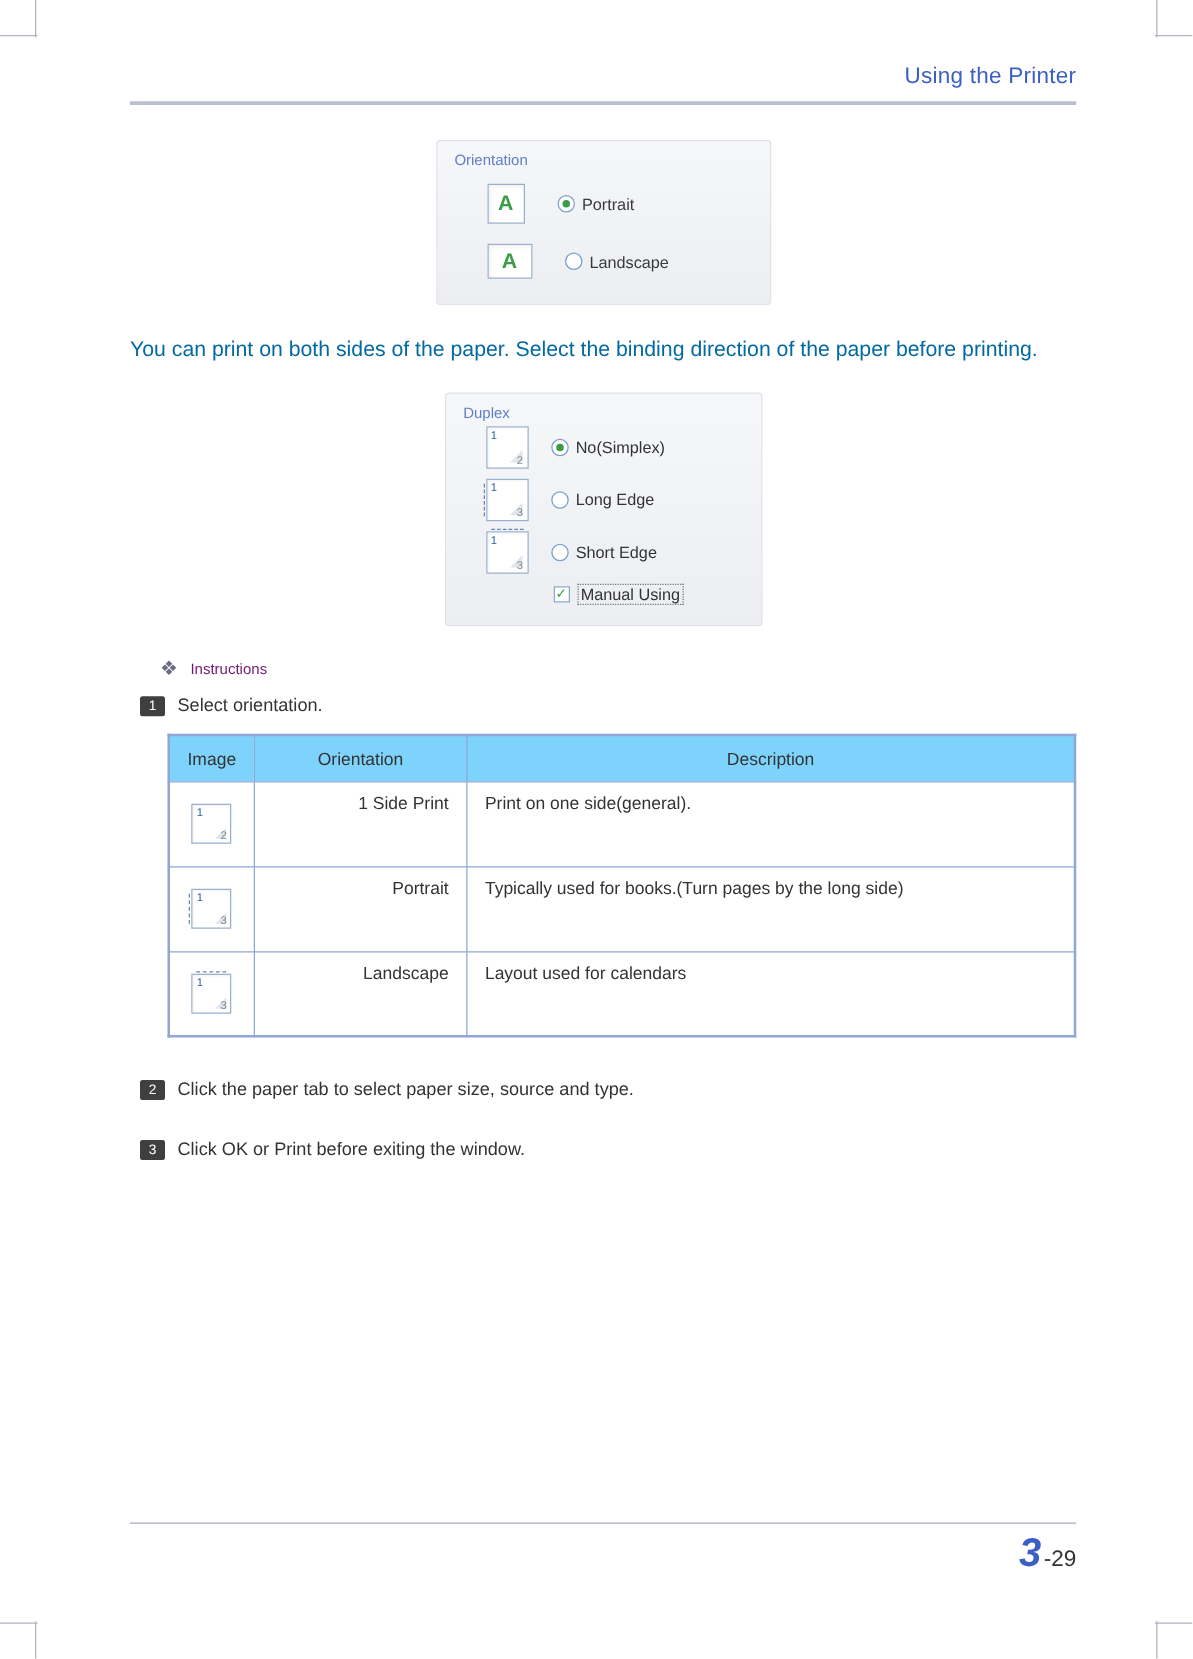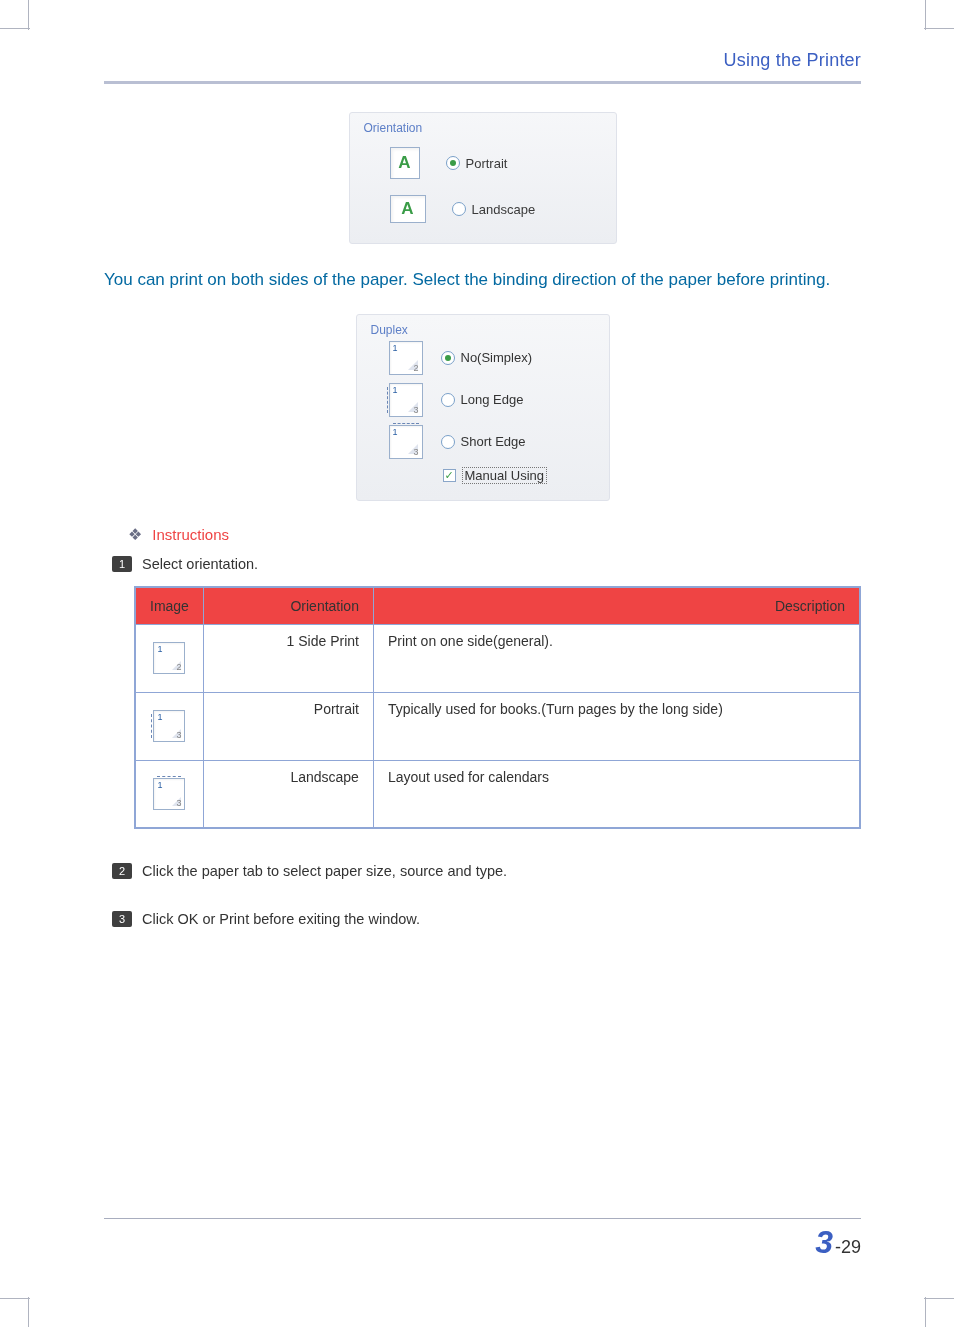--- a/index.html
+++ b/index.html
@@ -133,39 +133,39 @@
     border-left:1px dashed #6a86b5;
   }
   .thumb.short::before {
     content:""; position:absolute; top:-3px; left:3px; right:3px; height:4px;
     border-top:1px dashed #6a86b5;
   }
 
   
   .instr-head { display:flex; align-items:center; gap:10px; margin: 22px 0 12px 24px; }
   .diamond-icon { color:#6a6e85; font-size:16px; }
-  .instr-title { font-size:15px; color:#ef4444; }
+  .instr-title { font-size:12px; color:#701a75; }
   .step { display:flex; align-items:flex-start; gap:10px; margin:8px 0 14px 8px; font-size:14.5px; }
   .step-num {
     min-width:20px; height:16px; background:#3f3f3f; color:#fff;
     font-size:11px; display:flex; align-items:center; justify-content:center;
     border-radius:2px;
   }
 
   
   table.spec {
     width: calc(100% - 30px);
     margin-left: 30px;
     border-collapse: collapse;
     border: 2px solid #8fa6d6;
     font-size: 14px;
   }
   table.spec th {
-    background: #ef4444;
-    text-align: right;
+    background: #7dd3fc;
+    text-align: center;
     font-weight: normal;
     padding: 10px 14px;
     border: 1px solid #8fa6d6;
   }
   table.spec td {
     border: 1px solid #8fa6d6;
     padding: 8px 14px;
     vertical-align: top;
     height: 68px;
   }

